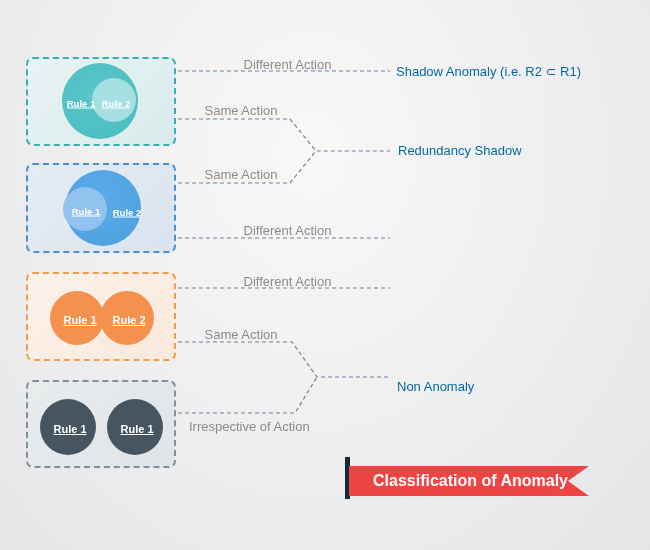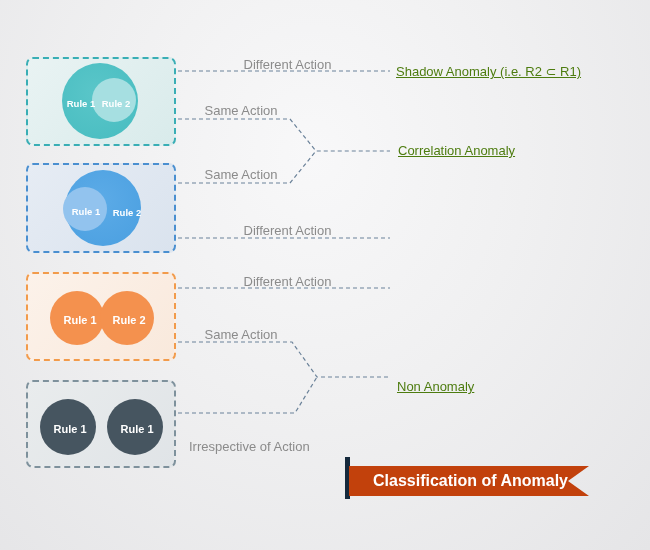--- a/index.html
+++ b/index.html
@@ -17,21 +17,21 @@
                      background:linear-gradient(135deg,#e9f3f3,#d9ebeb);}
   .box-general-rel  {left:26px;top:163px;height:90px;border:2px dashed #4a8fd0;
                      background:linear-gradient(135deg,#e6ecf4,#dae3ee);}
   .box-correl-rel   {left:26px;top:272px;height:89px;border:2px dashed #f29b4b;
                      background:linear-gradient(135deg,#fcf2ea,#f9e9dc);}
   .box-disjoint-rel {left:26px;top:380px;height:88px;border:2px dashed #7e919c;
                      background:linear-gradient(135deg,#e9eced,#e0e4e7);}
 
   .circle{position:absolute;border-radius:50%;}
   .clabel{position:absolute;color:#fff;font-weight:bold;text-align:right;
-          white-space:nowrap;transform:translate(-50%,-50%);}
+          white-space:nowrap;transform:translate(-50%,-50%);text-decoration:underline;}
   .clabel.small{font-size:9.5px;}
   .clabel.big{font-size:11px;}
 
   
   .b1-outer{left:34px;top:4px;width:76px;height:76px;
             background:radial-gradient(circle at 45% 40%,#5ac6c9,#47bcc0);}
   .b1-inner{left:64px;top:19px;width:44px;height:44px;background:#a6dfe1;}
   
   .b2-outer{left:37px;top:5px;width:76px;height:76px;
             background:radial-gradient(circle at 45% 40%,#5cabe7,#4a9fe0);}
@@ -39,29 +39,29 @@
   
   .b3-left {left:22px;top:17px;width:54px;height:54px;background:#f4914e;}
   .b3-right{left:72px;top:17px;width:54px;height:54px;background:#f4914e;}
   
   .b4-left {left:12px;top:17px;width:56px;height:56px;background:#465560;}
   .b4-right{left:79px;top:17px;width:56px;height:56px;background:#465560;}
 
   
   .conn-label{position:absolute;color:#8b8b8b;font-size:13px;text-align:center;
               white-space:nowrap;}
-  .outcome{position:absolute;color:#4d7c0f;font-size:13px;white-space:nowrap;text-decoration:underline;}
+  .outcome{position:absolute;color:#0369a1;font-size:13px;white-space:nowrap;}
 
   svg.wires{position:absolute;left:0;top:0;pointer-events:none;}
 
   
   .ribbon-fold{position:absolute;left:345px;top:457px;width:5px;height:42px;
                background:#15293c;}
   .ribbon{position:absolute;left:349px;top:466px;width:240px;height:30px;
-          background:#c2410c;color:#fff;font-weight:bold;font-size:16px;
+          background:#ef4444;color:#fff;font-weight:bold;font-size:16px;
           line-height:30px;padding-left:24px;box-sizing:border-box;
           clip-path:polygon(0 0,100% 0,calc(100% - 21px) 50%,100% 100%,0 100%);}
 </style>
 </head>
 <body>
 
 <div class="stage">
 
   <svg class="wires" width="650" height="550">
     <g fill="none" stroke="#6b8299" stroke-width="1.2" stroke-dasharray="4 3">
@@ -102,22 +102,22 @@
     <span class="clabel big" style="left:42px;top:47px;">Rule 1</span>
     <span class="clabel big" style="left:109px;top:47px;">Rule 1</span>
   </div>
 
   <span class="conn-label" style="left:230px;top:57px;width:115px;">Different Action</span>
   <span class="conn-label" style="left:191px;top:103px;width:100px;">Same Action</span>
   <span class="conn-label" style="left:191px;top:167px;width:100px;">Same Action</span>
   <span class="conn-label" style="left:230px;top:223px;width:115px;">Different Action</span>
   <span class="conn-label" style="left:230px;top:274px;width:115px;">Different Action</span>
   <span class="conn-label" style="left:191px;top:327px;width:100px;">Same Action</span>
-  <span class="conn-label" style="left:189px;top:419px;width:118px;margin-top:20px;">Irrespective of Action</span>
+  <span class="conn-label" style="left:189px;top:419px;width:118px;">Irrespective of Action</span>
 
   <span class="outcome" style="left:396px;top:64px;">Shadow Anomaly (i.e. R2 ⊂ R1)</span>
-  <span class="outcome" style="left:398px;top:143px;">Correlation Anomaly</span>
+  <span class="outcome" style="left:398px;top:143px;">Redundancy Shadow</span>
   <span class="outcome" style="left:397px;top:371px;margin-top:8px;">Non Anomaly</span>
 
   <div class="ribbon-fold"></div>
   <div class="ribbon">Classification of Anomaly</div>
 
 </div>
 
 </body></html>

